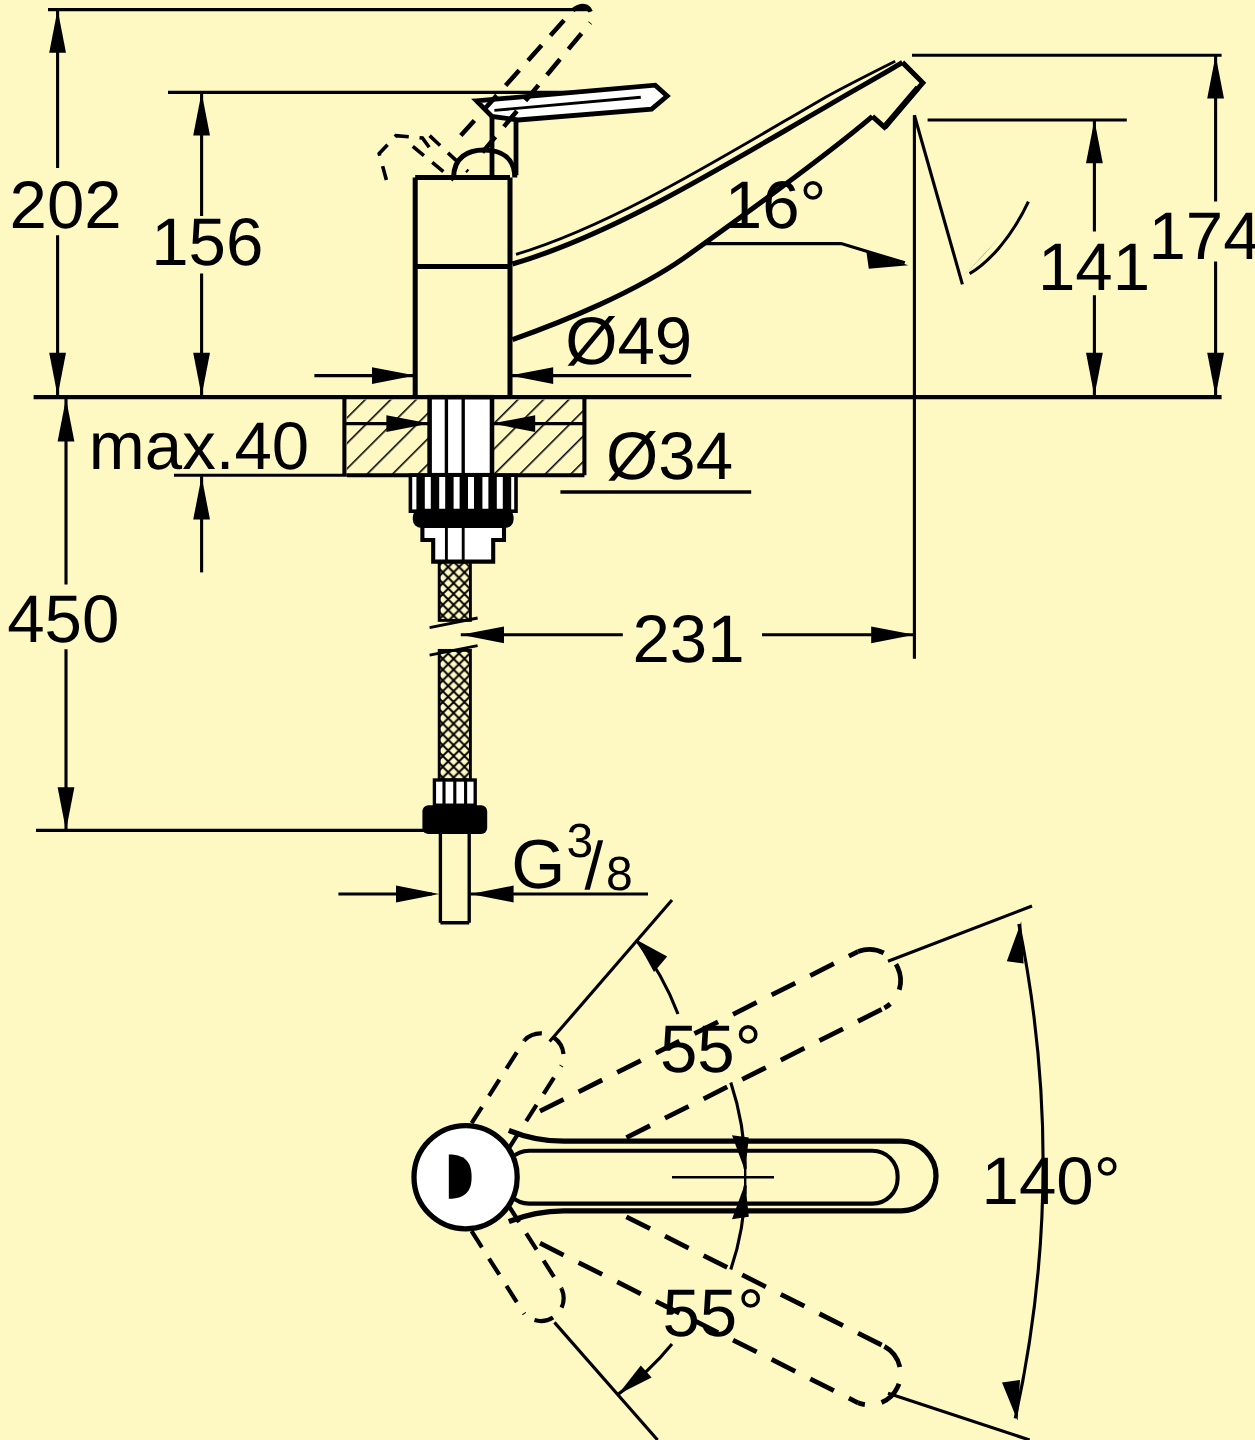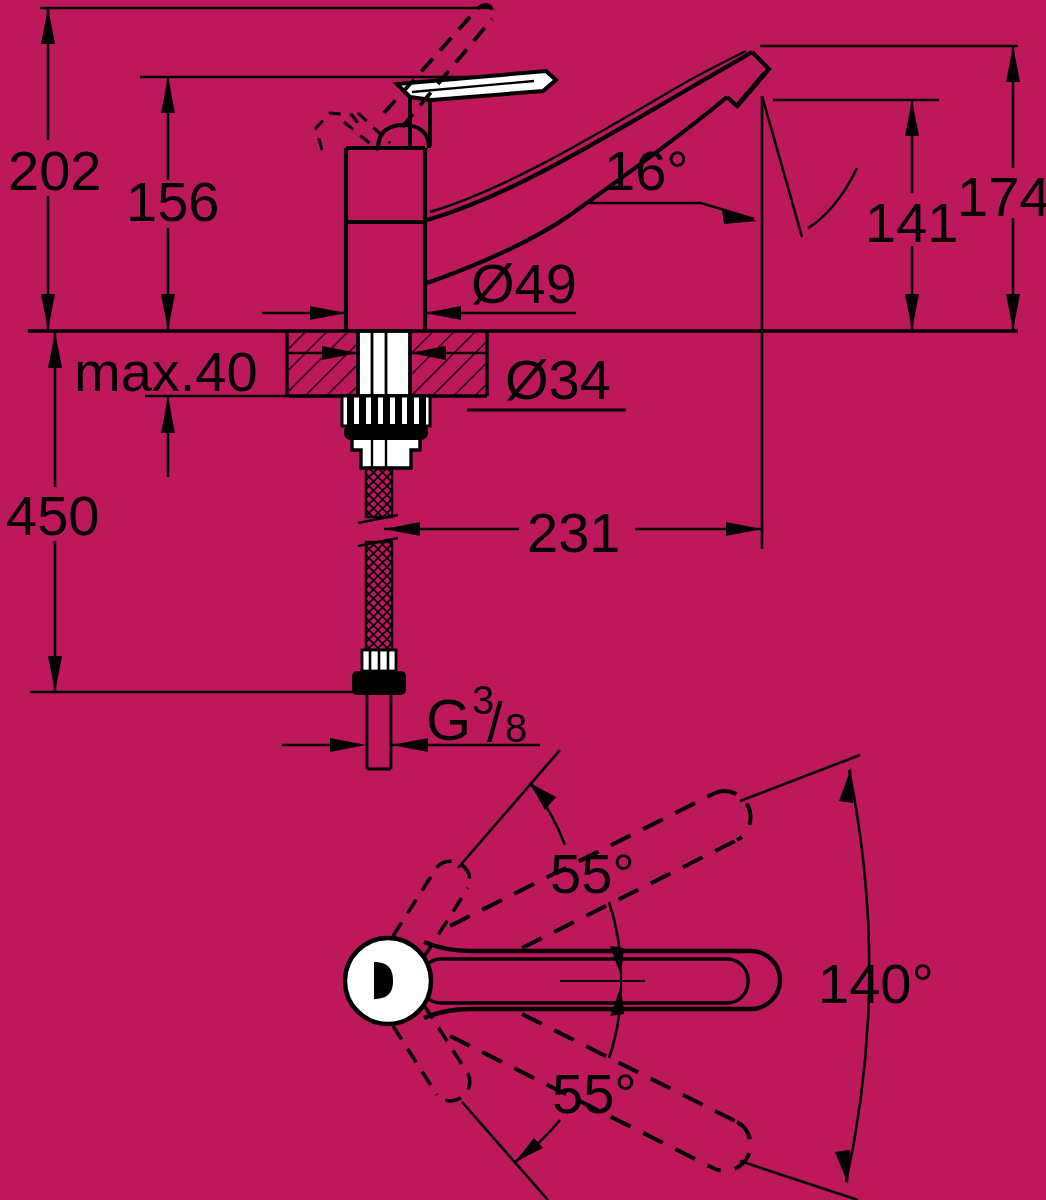--- a/index.html
+++ b/index.html
@@ -1,16 +1,16 @@
 <!DOCTYPE html>
 <html><head>
 <meta charset="utf-8">
 <style>
   html,body{margin:0;padding:0;background:#ffffff;}
-  .stage{position:relative;width:1046px;height:1200px;background:#be185d;overflow:hidden;}
+  .stage{position:relative;width:1046px;height:1200px;background:#fef9c3;overflow:hidden;}
   svg{display:block;}
   text{font-family:"Liberation Sans","DejaVu Sans",sans-serif;fill:#000;font-weight:400;}
   .dim{font-size:56px;letter-spacing:0px;}
   .frac{font-size:40px;}
   .g{font-size:58px;}
   .slash{font-size:56px;}
 </style>
 </head>
 <body>
 

